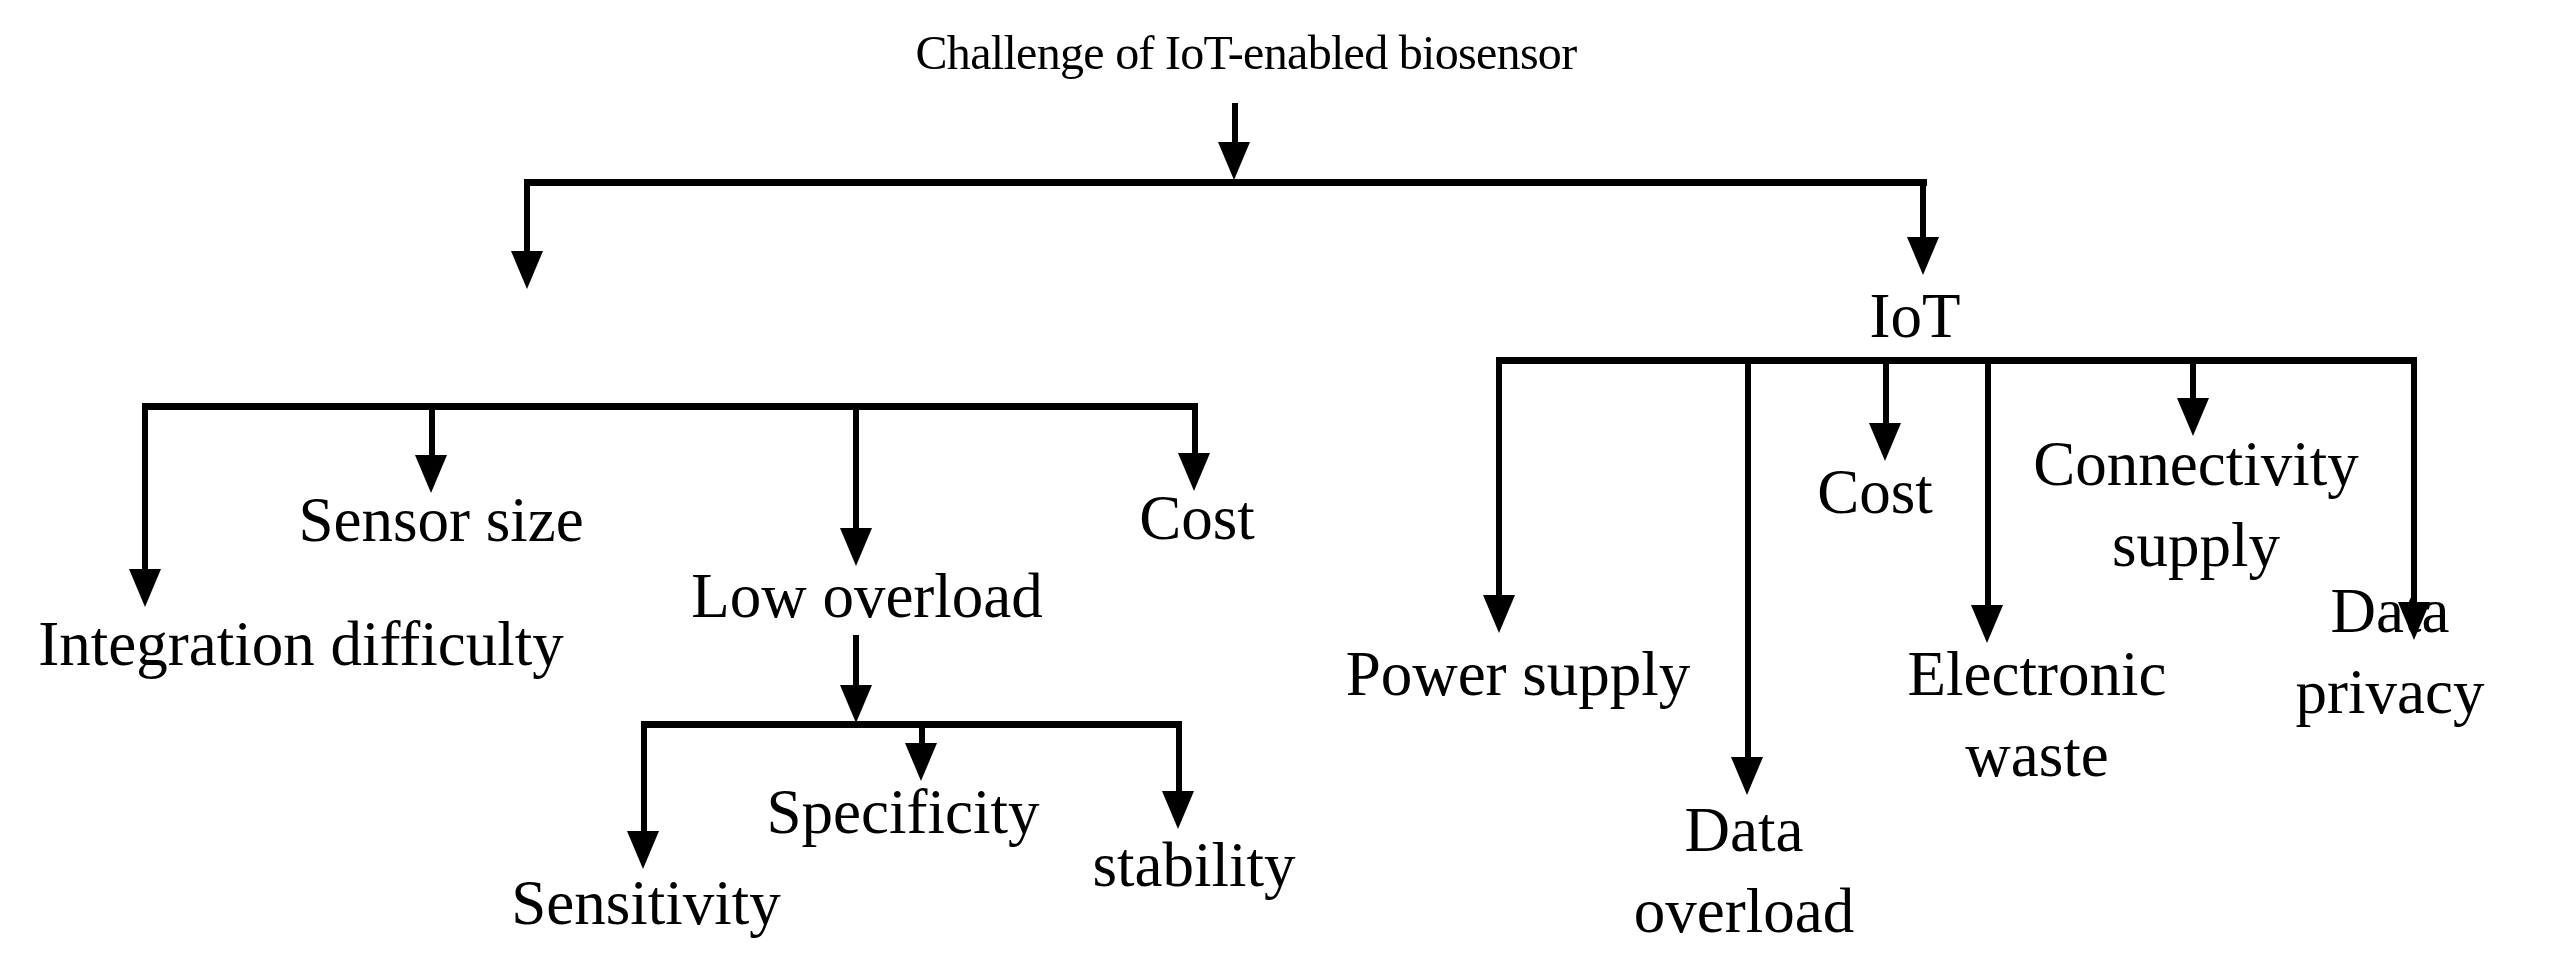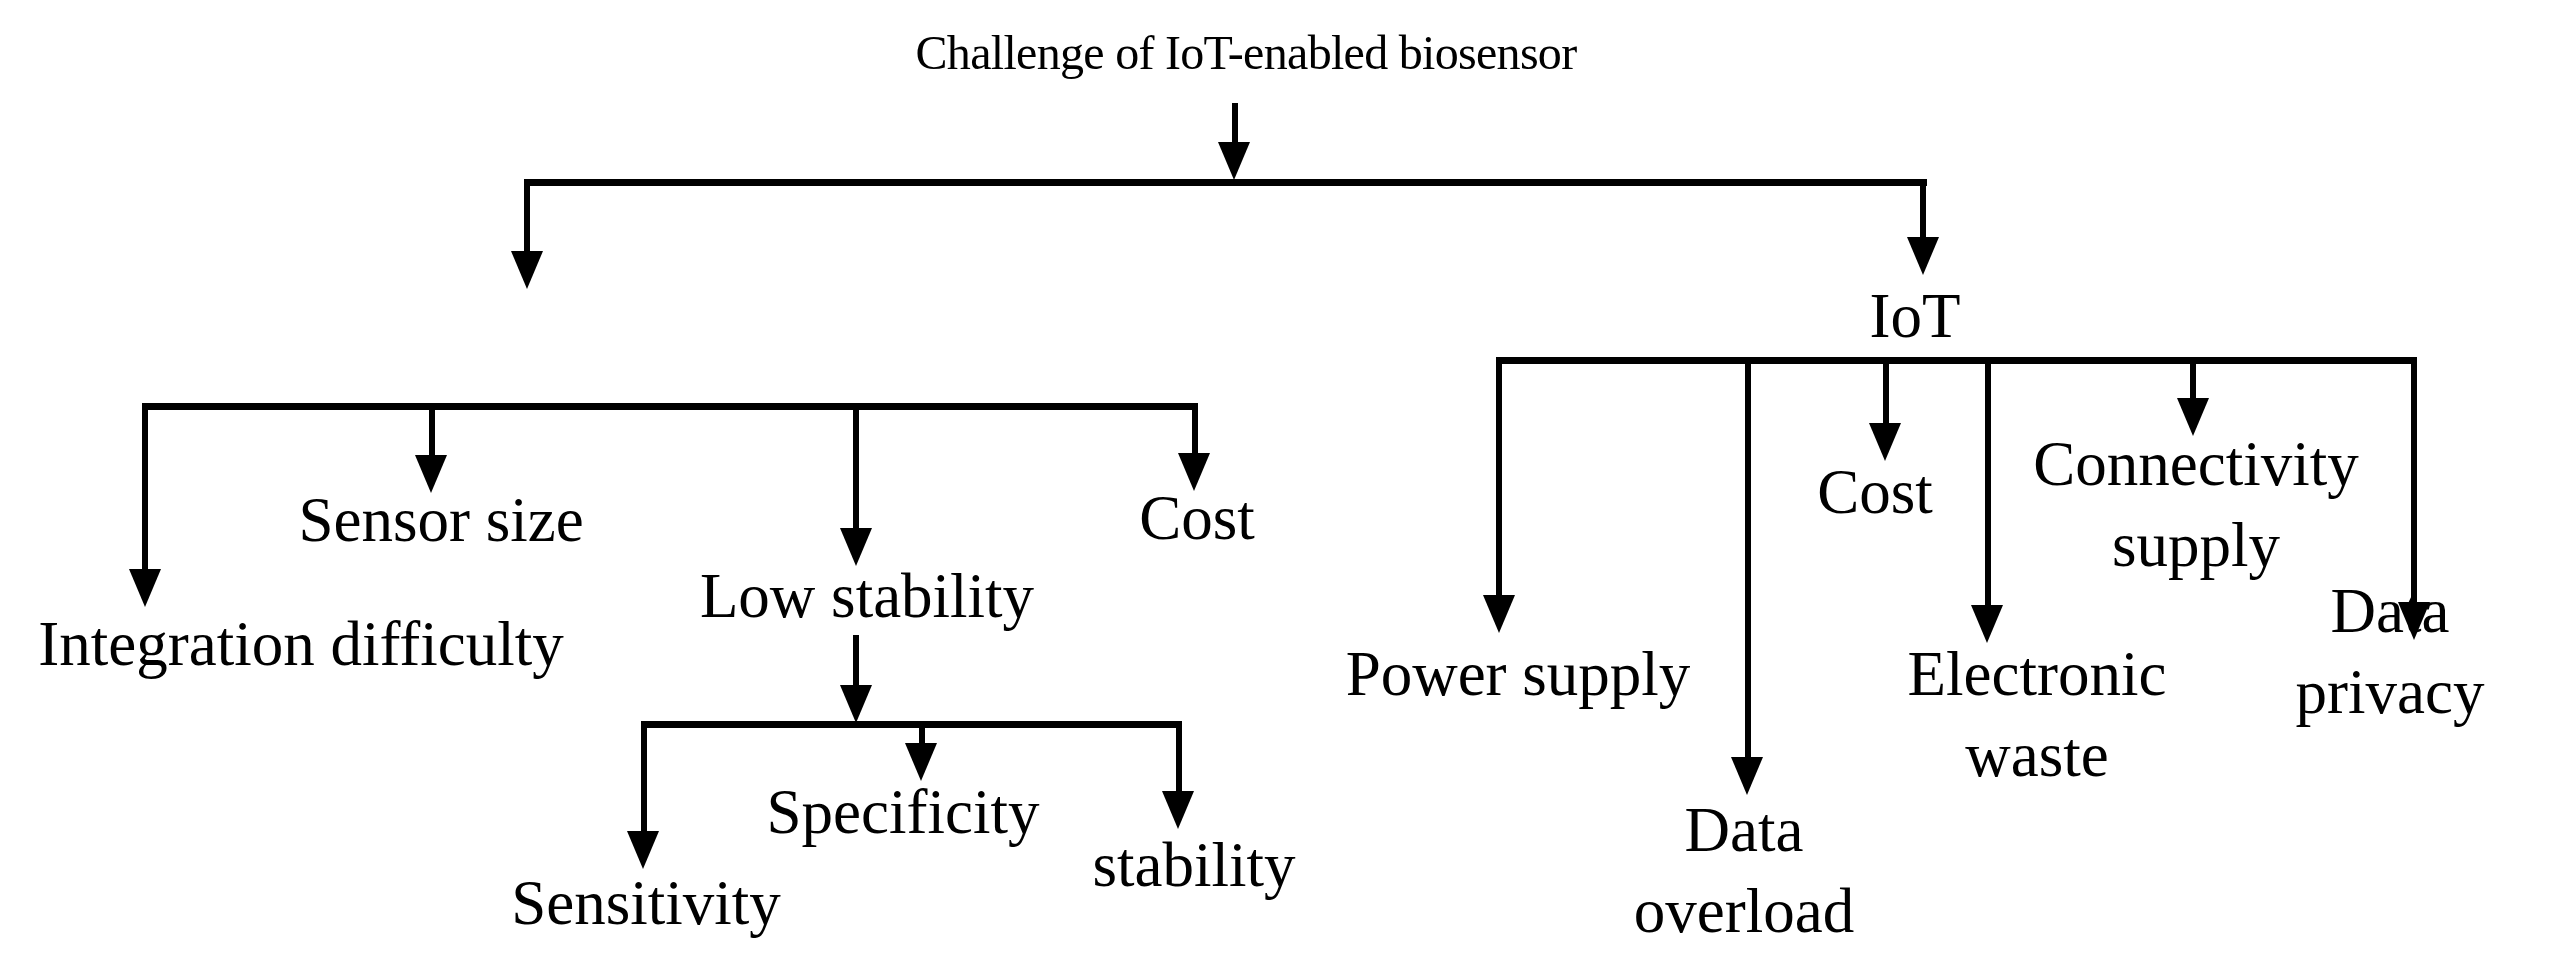--- a/index.html
+++ b/index.html
@@ -75,21 +75,21 @@
   <div class="vline" style="left:142px; top:403px; height:169px;"></div>
   <div class="ahead" style="left:129px; top:569px;"></div>
   <div class="node" style="left:301px; top:644px;">Integration difficulty</div>
 
   <div class="vline" style="left:429px; top:403px; height:55px;"></div>
   <div class="ahead" style="left:415px; top:455px;"></div>
   <div class="node" style="left:441px; top:520px;">Sensor size</div>
 
   <div class="vline" style="left:853px; top:403px; height:128px;"></div>
   <div class="ahead" style="left:840px; top:528px;"></div>
-  <div class="node" style="left:867px; top:596px;">Low stability</div>
+  <div class="node" style="left:867px; top:596px;">Low overload</div>
 
   <div class="vline" style="left:1192px; top:403px; height:53px;"></div>
   <div class="ahead" style="left:1178px; top:453px;"></div>
   <div class="node" style="left:1197px; top:518px;">Cost</div>
 
   <div class="vline" style="left:853px; top:635px; height:53px;"></div>
   <div class="ahead" style="left:840px; top:685px;"></div>
 
   <div class="hline" style="left:641px; top:721px; width:540px;"></div>
 

